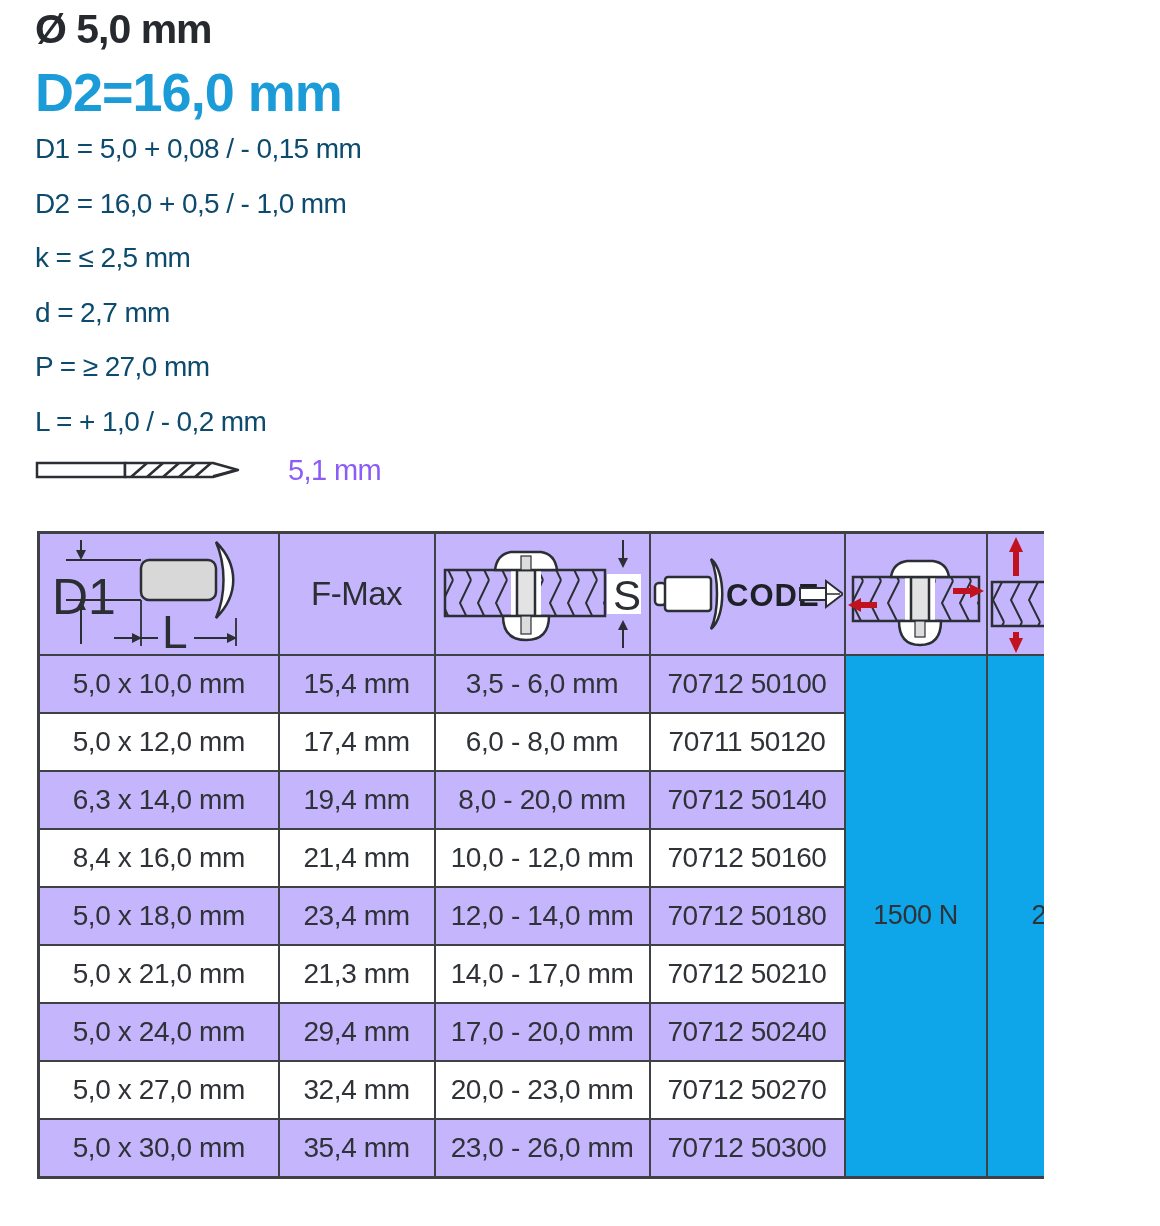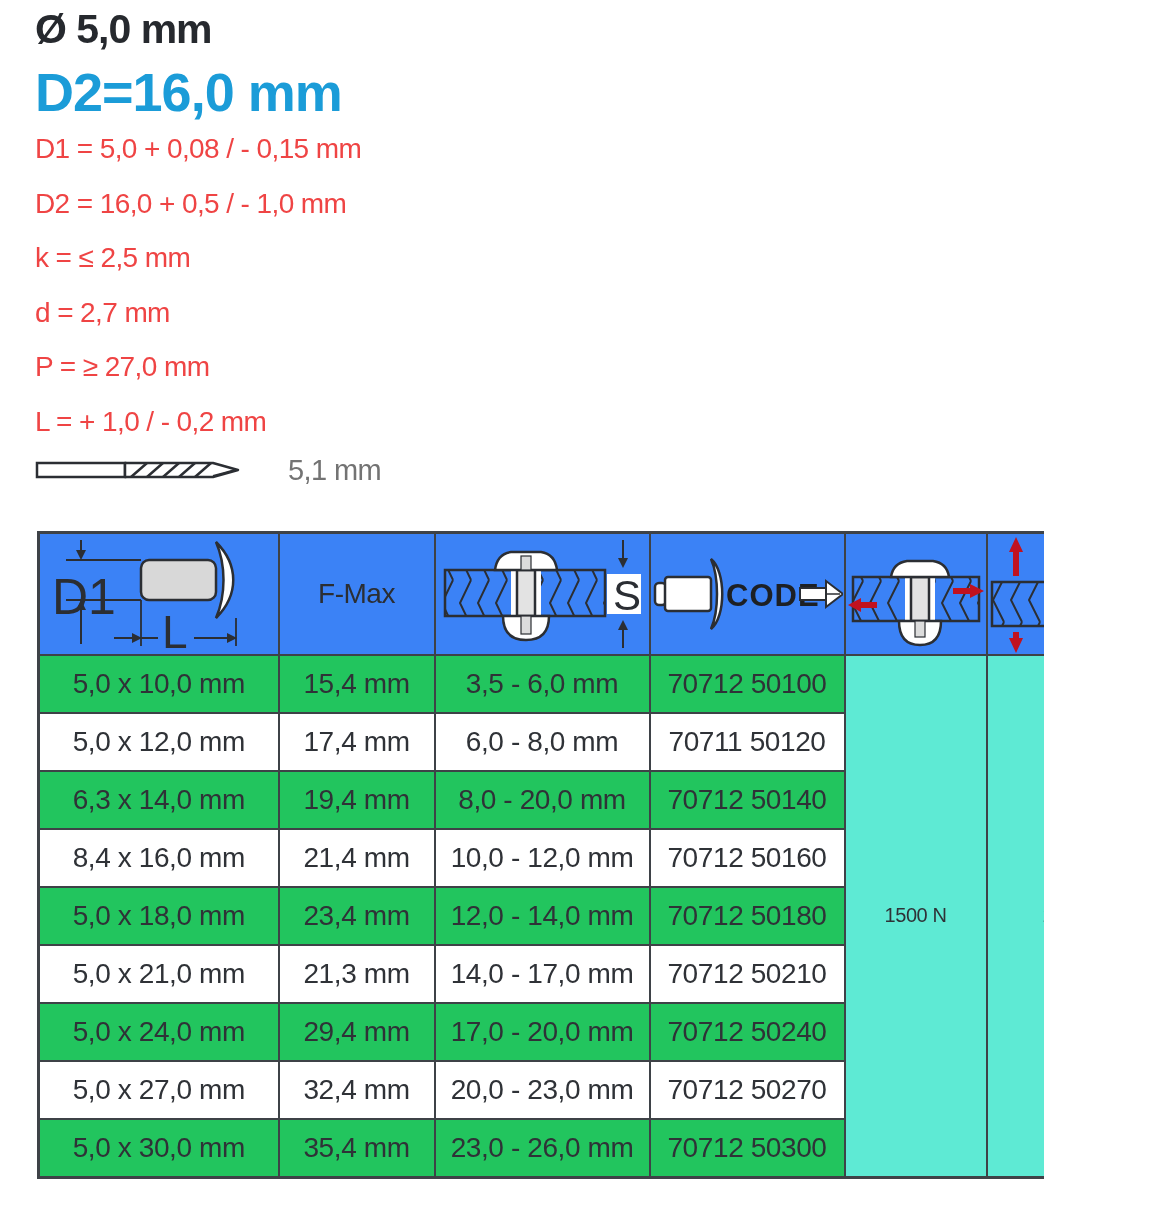--- a/index.html
+++ b/index.html
@@ -13,45 +13,45 @@
   .title-black {
     position:absolute; left:35px; top:6px;
     font-size:41px; font-weight:bold; color:#26292e; letter-spacing:-1px;
   }
   .title-cyan {
     position:absolute; left:35px; top:61px;
     font-size:54px; font-weight:bold; color:#1b9cd8; letter-spacing:-1px;
   }
   .spec-list { position:absolute; left:35px; top:122px; }
   .spec-line {
-    height:54.5px; font-size:28px; color:#ef4444;
+    height:54.5px; font-size:28px; color:#0c4a6e;
     letter-spacing:-0.6px; display:flex; align-items:center;
   }
   .drill-row {
     position:absolute; left:35px; top:448px; height:44px;
     display:flex; align-items:center;
   }
   .drill-row svg { display:block; }
   .drill-size {
-    font-size:29px; color:#737373; letter-spacing:-0.6px; margin-left:48px;
+    font-size:29px; color:#8b5cf6; letter-spacing:-0.6px; margin-left:48px;
   }
   table.rivet-table {
     position:absolute; left:37px; top:531px;
     width:1123px; border-collapse:collapse; table-layout:fixed;
     border:3px solid #3e4247;
   }
   .rivet-table th, .rivet-table td {
     border:2px solid #3e4247; text-align:center; vertical-align:middle;
     font-weight:normal; padding:0;
   }
-  .rivet-table thead th { height:122px; background:#3b82f6; }
+  .rivet-table thead th { height:122px; background:#c4b5fd; }
   .rivet-table tbody td { height:58px; font-size:28px; letter-spacing:-0.4px; color:#2f3237; }
-  .rivet-table tbody tr.blue td { background:#22c55e; }
-  .rivet-table tbody tr td.merged { background:#5eead4; font-size:20px; }
-  .fmax-header { font-size:28px; color:#2b2e33; letter-spacing:-0.5px; }
+  .rivet-table tbody tr.blue td { background:#c4b5fd; }
+  .rivet-table tbody tr td.merged { background:#0ea5e9; font-size:27px; }
+  .fmax-header { font-size:33px; color:#2b2e33; letter-spacing:-0.5px; }
   .diag { display:block; margin:0 auto; }
   svg text { font-family:"Liberation Sans", sans-serif; }
 </style>
 </head>
 <body>
 
 <div class="page">
 
   <div class="title-black">Ø 5,0 mm</div>
   <div class="title-cyan">D2=16,0 mm</div>

